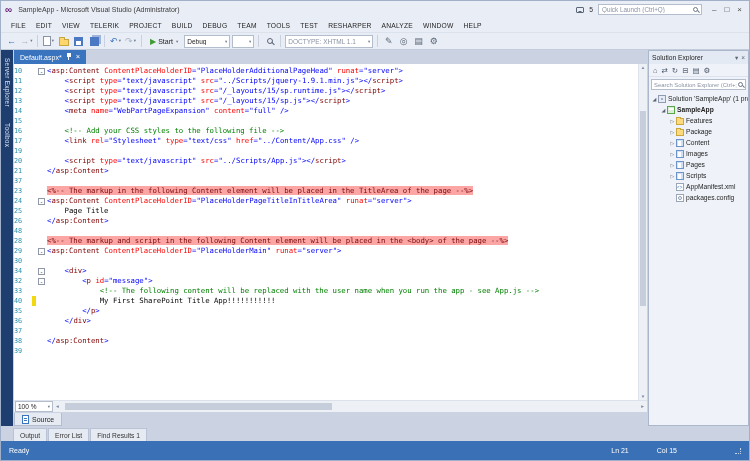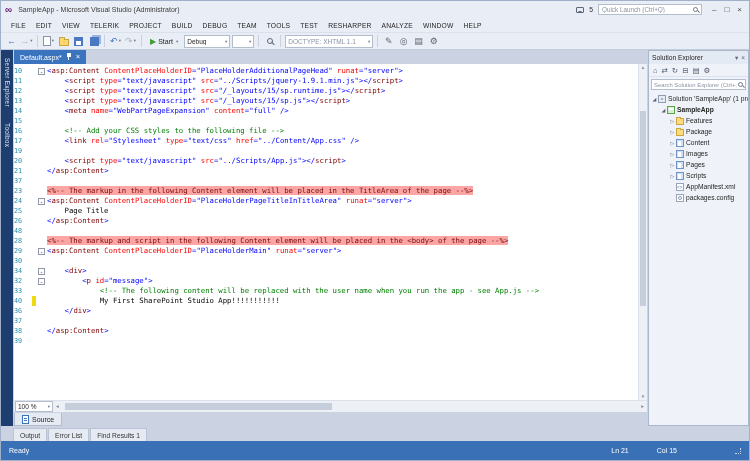--- a/index.html
+++ b/index.html
@@ -251,21 +251,22 @@
             <div class="code-line"><span class="ln-num">24</span><span class="ln-chg"></span><span class="ln-fold"><span class="fold-box">-</span></span><span class="ln-code"><span class="tok-d">&lt;</span><span class="tok-t">asp:Content</span><span class="tok-p"> </span><span class="tok-a">ContentPlaceHolderID</span><span class="tok-d">=</span><span class="tok-v">"PlaceHolderPageTitleInTitleArea"</span><span class="tok-p"> </span><span class="tok-a">runat</span><span class="tok-d">=</span><span class="tok-v">"server"</span><span class="tok-d">&gt;</span></span></div>
             <div class="code-line"><span class="ln-num">25</span><span class="ln-chg"></span><span class="ln-fold"></span><span class="ln-code"><span class="tok-p">    Page Title</span></span></div>
             <div class="code-line"><span class="ln-num">26</span><span class="ln-chg"></span><span class="ln-fold"></span><span class="ln-code"><span class="tok-d">&lt;/</span><span class="tok-t">asp:Content</span><span class="tok-d">&gt;</span></span></div>
             <div class="code-line"><span class="ln-num">48</span><span class="ln-chg"></span><span class="ln-fold"></span><span class="ln-code"></span></div>
             <div class="code-line"><span class="ln-num">28</span><span class="ln-chg"></span><span class="ln-fold"></span><span class="ln-code"><span class="tok-s">&lt;%-- The markup and script in the following Content element will be placed in the &lt;body&gt; of the page --%&gt;</span></span></div>
             <div class="code-line"><span class="ln-num">29</span><span class="ln-chg"></span><span class="ln-fold"><span class="fold-box">-</span></span><span class="ln-code"><span class="tok-d">&lt;</span><span class="tok-t">asp:Content</span><span class="tok-p"> </span><span class="tok-a">ContentPlaceHolderID</span><span class="tok-d">=</span><span class="tok-v">"PlaceHolderMain"</span><span class="tok-p"> </span><span class="tok-a">runat</span><span class="tok-d">=</span><span class="tok-v">"server"</span><span class="tok-d">&gt;</span></span></div>
             <div class="code-line"><span class="ln-num">30</span><span class="ln-chg"></span><span class="ln-fold"></span><span class="ln-code"></span></div>
             <div class="code-line"><span class="ln-num">34</span><span class="ln-chg"></span><span class="ln-fold"><span class="fold-box">-</span></span><span class="ln-code"><span class="tok-p">    </span><span class="tok-d">&lt;</span><span class="tok-t">div</span><span class="tok-d">&gt;</span></span></div>
             <div class="code-line"><span class="ln-num">32</span><span class="ln-chg"></span><span class="ln-fold"><span class="fold-box">-</span></span><span class="ln-code"><span class="tok-p">        </span><span class="tok-d">&lt;</span><span class="tok-t">p</span><span class="tok-p"> </span><span class="tok-a">id</span><span class="tok-d">=</span><span class="tok-v">"message"</span><span class="tok-d">&gt;</span></span></div>
             <div class="code-line"><span class="ln-num">33</span><span class="ln-chg"></span><span class="ln-fold"></span><span class="ln-code"><span class="tok-p">            </span><span class="tok-c">&lt;!-- The following content will be replaced with the user name when you run the app - see App.js --&gt;</span></span></div>
-            <div class="code-line"><span class="ln-num">40</span><span class="ln-chg mark"></span><span class="ln-fold"></span><span class="ln-code"><span class="tok-p">            My First SharePoint Studio App!!!!!!!!!!!</span></span></div>
+            <div class="code-line"><span class="ln-num">40</span><span class="ln-chg mark"></span><span class="ln-fold"></span><span class="ln-code"><span class="tok-p">            My First SharePoint Title App!!!!!!!!!!!</span></span></div>
+            <div class="code-line"><span class="ln-num">35</span><span class="ln-chg"></span><span class="ln-fold"></span><span class="ln-code"><span class="tok-p">        </span><span class="tok-d">&lt;/</span><span class="tok-t">p</span><span class="tok-d">&gt;</span></span></div>
             <div class="code-line"><span class="ln-num">36</span><span class="ln-chg"></span><span class="ln-fold"></span><span class="ln-code"><span class="tok-p">    </span><span class="tok-d">&lt;/</span><span class="tok-t">div</span><span class="tok-d">&gt;</span></span></div>
             <div class="code-line"><span class="ln-num">37</span><span class="ln-chg"></span><span class="ln-fold"></span><span class="ln-code"></span></div>
             <div class="code-line"><span class="ln-num">38</span><span class="ln-chg"></span><span class="ln-fold"></span><span class="ln-code"><span class="tok-d">&lt;/</span><span class="tok-t">asp:Content</span><span class="tok-d">&gt;</span></span></div>
             <div class="code-line"><span class="ln-num">39</span><span class="ln-chg"></span><span class="ln-fold"></span><span class="ln-code"></span></div>
           </div>
         <div class="vscroll">
           <span class="varrow" style="top:1px">▲</span>
           <div class="vthumb"></div>
           <span class="varrow" style="bottom:1px">▼</span>
         </div>

